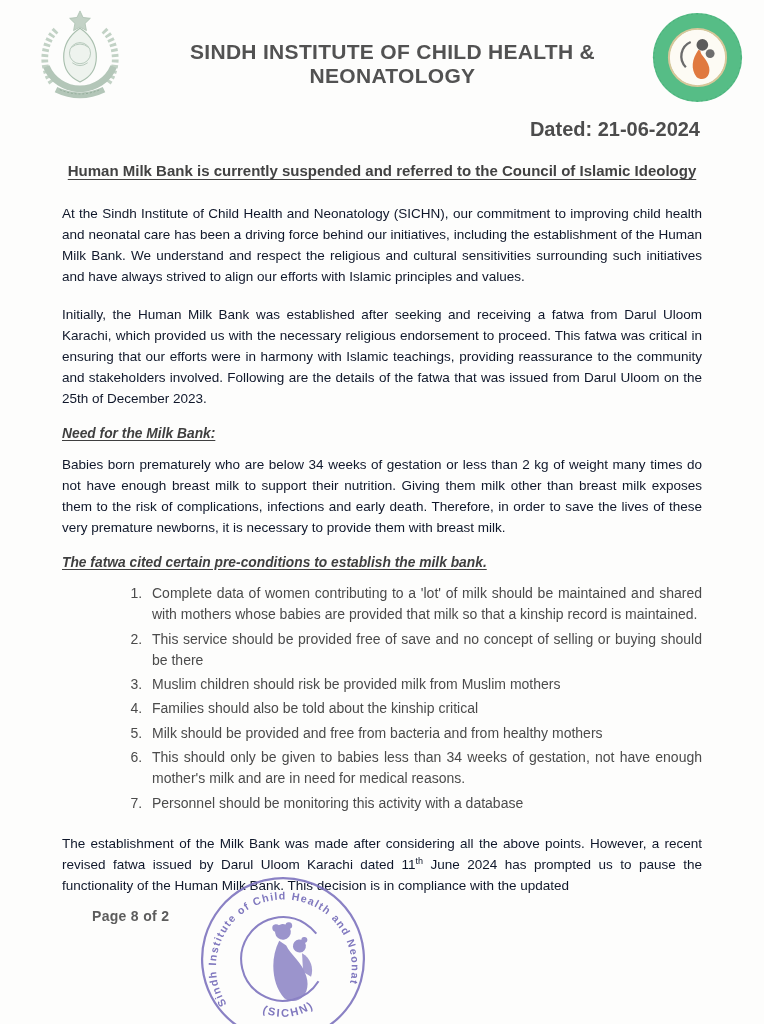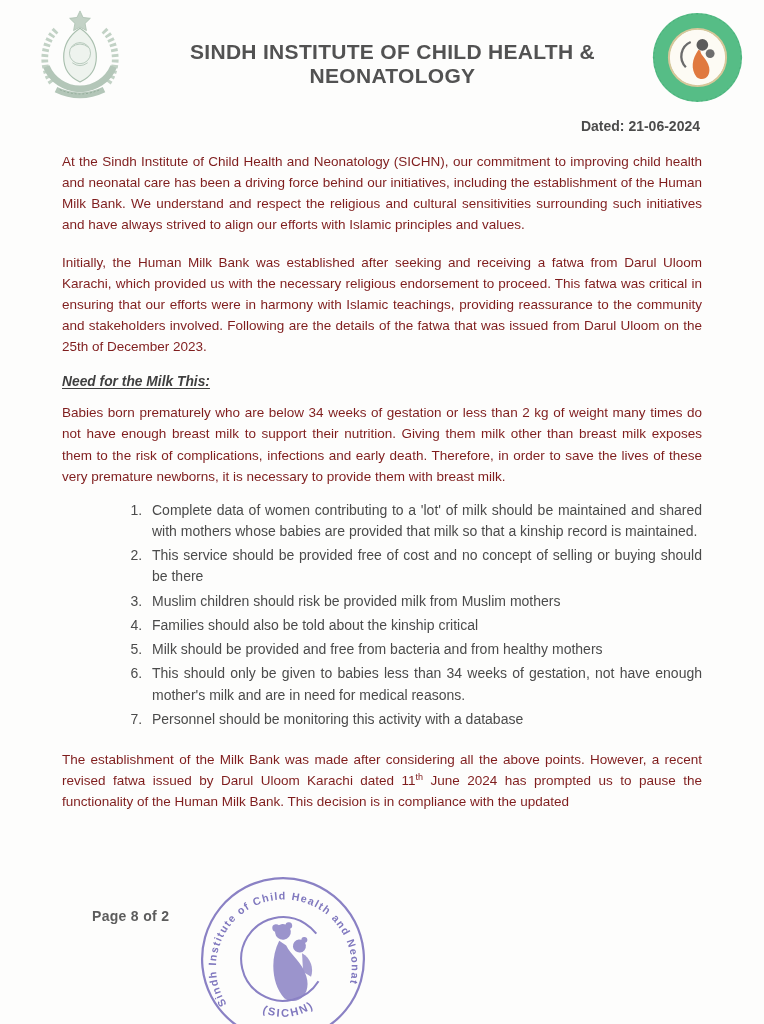--- a/index.html
+++ b/index.html
@@ -31,41 +31,41 @@
     letter-spacing: 0.3px;
     padding: 0 6px;
     margin-top: 14px;
   }
   .round-logo { width: 97px; height: 97px; flex: 0 0 auto; }
   
   .content { padding: 0 62px; }
   .date-line {
     text-align: right;
     font-weight: 700;
-    font-size: 14px;
+    font-size: 20px;
     color: #4c4c4c;
     margin-top: 12px;
     padding-right: 2px;
   }
   .doc-title {
     margin-top: 16px;
     text-align: center;
     font-size: 15px;
     font-weight: 700;
     color: #424242;
     line-height: 1.9;
     text-decoration: underline;
     text-underline-offset: 3px;
   }
   p.body-text {
     margin-top: 17px;
     font-size: 13.5px;
     line-height: 1.56;
     text-align: justify;
-    color: #7f1d1d;
+    color: #0f172a;
   }
   .section-heading {
     margin-top: 17px;
     font-size: 13.8px;
     font-weight: 700;
     font-style: italic;
     color: #3f3f3f;
     text-decoration: underline;
     text-underline-offset: 2px;
   }
@@ -131,33 +131,35 @@
       <path d="M43,34 a16,16 0 0 0 -5,26" fill="none" stroke="#6b6b6b" stroke-width="2.4"></path>
       <circle cx="55" cy="37" r="6" fill="#5c5c5c"></circle>
       <circle cx="63" cy="46" r="4.6" fill="#6d6d6d"></circle>
       <path d="M51,42 C44,52 43,62 49,70 C55,75 64,71 62,60 C60,51 53,48 53,43 Z" fill="#e0793f"></path>
     </svg>
   </div>
 
   <div class="content">
     <div class="date-line">Dated: 21-06-2024</div>
 
+    <div class="doc-title">Human Milk Bank is currently suspended and referred to the Council of Islamic Ideology</div>
 
     <p class="body-text">At the Sindh Institute of Child Health and Neonatology (SICHN), our commitment to improving child health and neonatal care has been a driving force behind our initiatives, including the establishment of the Human Milk Bank. We understand and respect the religious and cultural sensitivities surrounding such initiatives and have always strived to align our efforts with Islamic principles and values.</p>
 
     <p class="body-text">Initially, the Human Milk Bank was established after seeking and receiving a fatwa from Darul Uloom Karachi, which provided us with the necessary religious endorsement to proceed. This fatwa was critical in ensuring that our efforts were in harmony with Islamic teachings, providing reassurance to the community and stakeholders involved. Following are the details of the fatwa that was issued from Darul Uloom on the 25th of December 2023.</p>
 
-    <div class="section-heading">Need for the Milk This:</div>
+    <div class="section-heading">Need for the Milk Bank:</div>
 
     <p class="body-text" style="margin-top:13px">Babies born prematurely who are below 34 weeks of gestation or less than 2 kg of weight many times do not have enough breast milk to support their nutrition. Giving them milk other than breast milk exposes them to the risk of complications, infections and early death. Therefore, in order to save the lives of these very premature newborns, it is necessary to provide them with breast milk.</p>
 
+    <div class="section-heading">The fatwa cited certain pre-conditions to establish the milk bank.</div>
 
     <ol class="preconditions">
       <li>Complete data of women contributing to a 'lot' of milk should be maintained and shared with mothers whose babies are provided that milk so that a kinship record is maintained.</li>
-      <li>This service should be provided free of cost and no concept of selling or buying should be there</li>
+      <li>This service should be provided free of save and no concept of selling or buying should be there</li>
       <li>Muslim children should risk be provided milk from Muslim mothers</li>
       <li>Families should also be told about the kinship critical</li>
       <li>Milk should be provided and free from bacteria and from healthy mothers</li>
       <li>This should only be given to babies less than 34 weeks of gestation, not have enough mother's milk and are in need for medical reasons.</li>
       <li>Personnel should be monitoring this activity with a database</li>
     </ol>
 
     <p class="body-text" style="margin-top:19px"><span>The establishment of the Milk Bank was made after considering all the above points. However, a recent revised fatwa issued by Darul Uloom Karachi dated 11</span><sup>th</sup><span> June 2024 has prompted us to pause the functionality of the Human Milk Bank. This decision is in compliance with the updated</span></p>
   </div>
 

